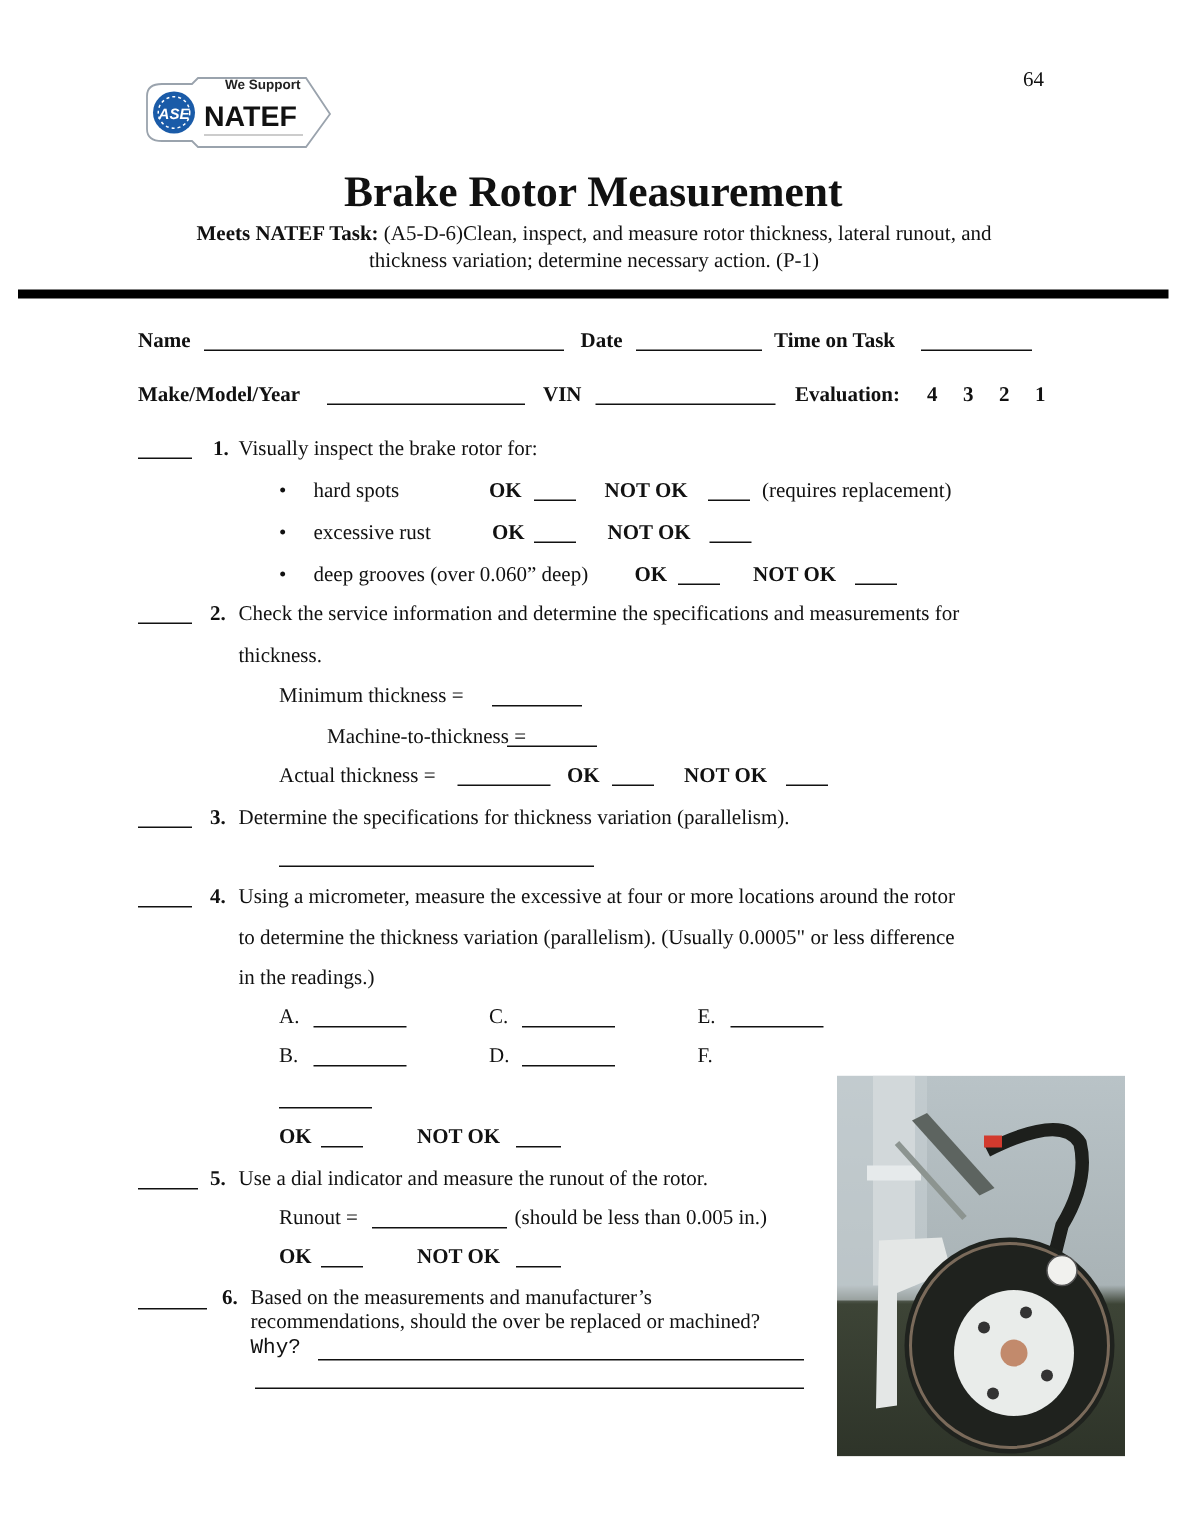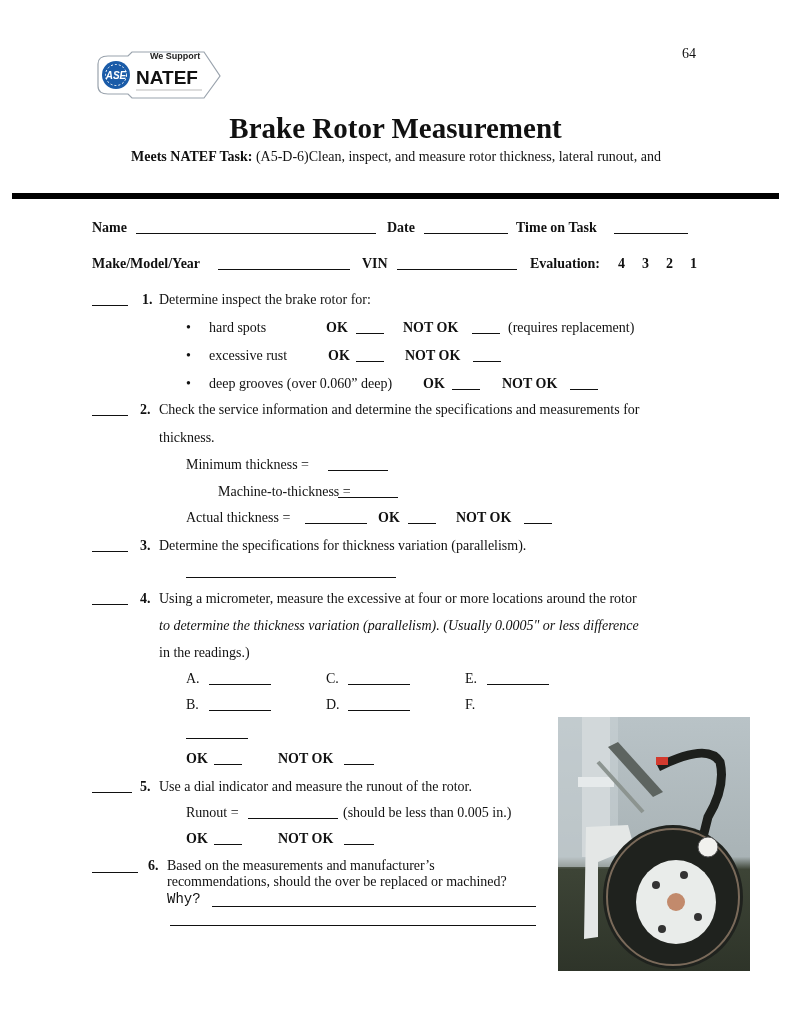--- a/index.html
+++ b/index.html
@@ -30,20 +30,21 @@
     <text x="58" y="15" font-family="Liberation Sans, sans-serif" font-weight="bold" font-size="9" fill="#222">We Support</text>
     <text x="44" y="40" font-family="Liberation Sans, sans-serif" font-weight="bold" font-size="19" fill="#111">NATEF</text>
     <path d="M44 46 L110 46" stroke="#bbb" stroke-width="1"></path>
   </svg>
 </div>
 
 <div class="abs title">Brake Rotor Measurement</div>
 <div class="abs subtitle">
   <span class="b">Meets NATEF Task:</span>
   <span>(A5-D-6)Clean, inspect, and measure rotor thickness, lateral runout, and</span><br>
+  <span>thickness variation; determine necessary action. (P-1)</span>
 </div>
 <div class="abs rule"></div>
 
 <div class="abs t14 b" style="left:92px; top:220px;">Name</div>
 <div class="abs" style="left:136px; top:233px; width:240px; border-bottom:1.4px solid #111;"></div>
 <div class="abs t14 b" style="left:387px; top:220px;">Date</div>
 <div class="abs" style="left:424px; top:233px; width:84px; border-bottom:1.4px solid #111;"></div>
 <div class="abs t14 b" style="left:516px; top:220px;">Time on Task</div>
 <div class="abs" style="left:614px; top:233px; width:74px; border-bottom:1.4px solid #111;"></div>
 
@@ -52,21 +53,21 @@
 <div class="abs t14 b" style="left:362px; top:256px;">VIN</div>
 <div class="abs" style="left:397px; top:269px; width:120px; border-bottom:1.4px solid #111;"></div>
 <div class="abs t14 b" style="left:530px; top:256px;">Evaluation:</div>
 <div class="abs t14 b" style="left:618px; top:256px;">4</div>
 <div class="abs t14 b" style="left:642px; top:256px;">3</div>
 <div class="abs t14 b" style="left:666px; top:256px;">2</div>
 <div class="abs t14 b" style="left:690px; top:256px;">1</div>
 
 <div class="abs" style="left:92px; top:305px; width:36px; border-bottom:1.3px solid #111;"></div>
 <div class="abs t14 b" style="left:142px; top:292px;">1.</div>
-<div class="abs t14" style="left:159px; top:292px;">Determine inspect the brake rotor for:</div>
+<div class="abs t14" style="left:159px; top:292px;">Visually inspect the brake rotor for:</div>
 
 <div class="bullet" style="left:186px; top:320px;">•</div>
 <div class="abs t14" style="left:209px; top:320px;">hard spots</div>
 <div class="abs t14 b" style="left:326px; top:320px;">OK</div>
 <div class="abs" style="left:356px; top:333px; width:28px; border-bottom:1.3px solid #111;"></div>
 <div class="abs t14 b" style="left:403px; top:320px;">NOT OK</div>
 <div class="abs" style="left:472px; top:333px; width:28px; border-bottom:1.3px solid #111;"></div>
 <div class="abs t14" style="left:508px; top:320px;">(requires replacement)</div>
 
 <div class="bullet" style="left:186px; top:348px;">•</div>
@@ -100,21 +101,21 @@
 <div class="abs" style="left:524px; top:523px; width:28px; border-bottom:1.3px solid #111;"></div>
 
 <div class="abs" style="left:92px; top:551px; width:36px; border-bottom:1.3px solid #111;"></div>
 <div class="abs t14 b" style="left:140px; top:538px;">3.</div>
 <div class="abs t14" style="left:159px; top:538px;">Determine the specifications for thickness variation (parallelism).</div>
 <div class="abs" style="left:186px; top:577px; width:210px; border-bottom:1.3px solid #111;"></div>
 
 <div class="abs" style="left:92px; top:604px; width:36px; border-bottom:1.3px solid #111;"></div>
 <div class="abs t14 b" style="left:140px; top:591px;">4.</div>
 <div class="abs t14" style="left:159px; top:591px;">Using a micrometer, measure the excessive at four or more locations around the rotor</div>
-<div class="abs t14" style="left:159px; top:618px;font-style:italic;">to determine the thickness variation (parallelism).  (Usually 0.0005" or less difference</div>
+<div class="abs t14" style="left:159px; top:618px;">to determine the thickness variation (parallelism).  (Usually 0.0005" or less difference</div>
 <div class="abs t14" style="left:159px; top:645px;">in the readings.)</div>
 
 <div class="abs t14" style="left:186px; top:671px;">A.</div>
 <div class="abs" style="left:209px; top:684px; width:62px; border-bottom:1.2px solid #111;"></div>
 <div class="abs t14" style="left:326px; top:671px;">C.</div>
 <div class="abs" style="left:348px; top:684px; width:62px; border-bottom:1.2px solid #111;"></div>
 <div class="abs t14" style="left:465px; top:671px;">E.</div>
 <div class="abs" style="left:487px; top:684px; width:62px; border-bottom:1.2px solid #111;"></div>
 
 <div class="abs t14" style="left:186px; top:697px;">B.</div>

